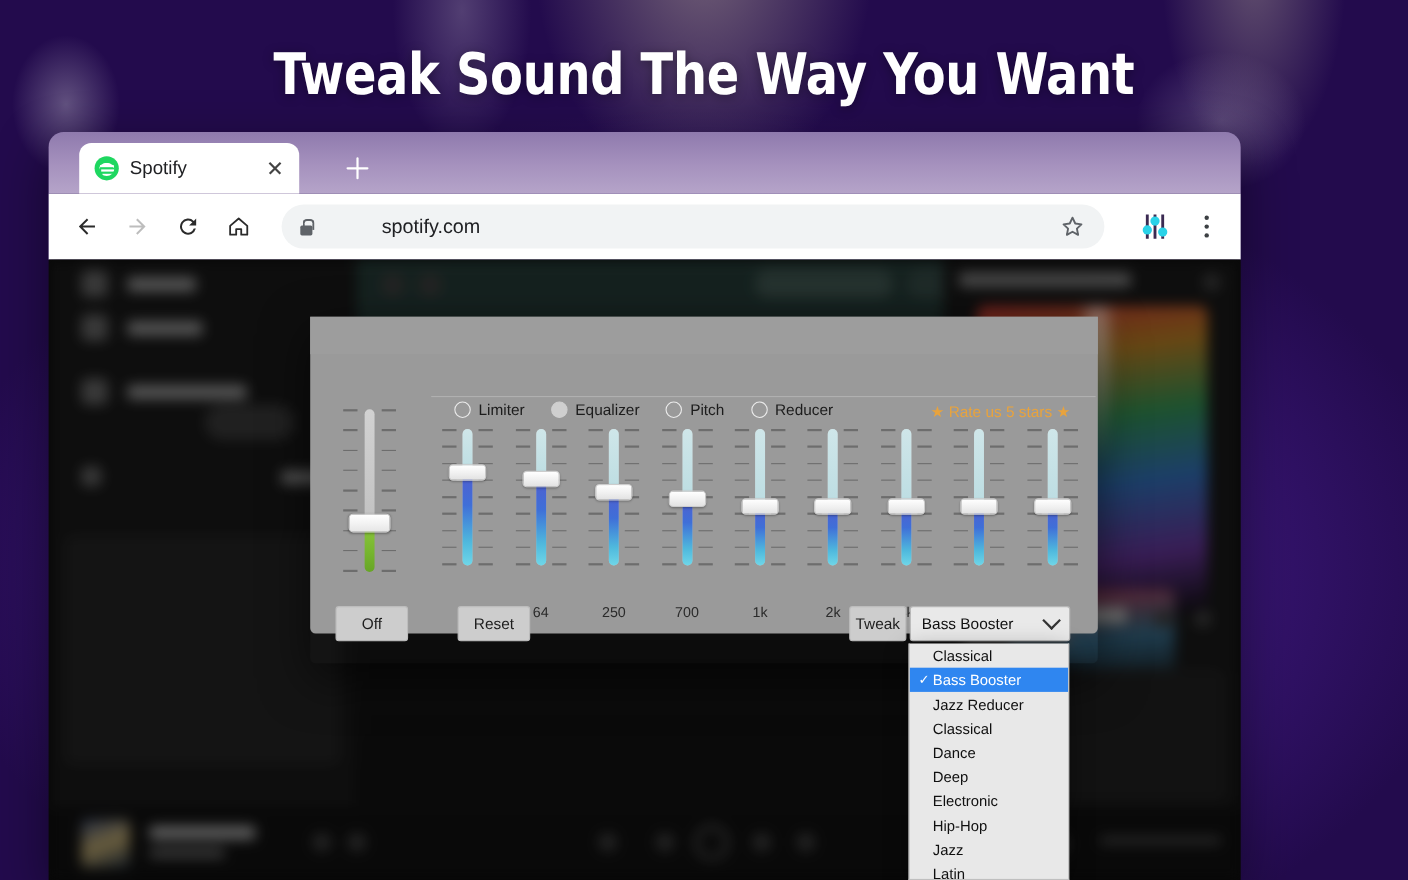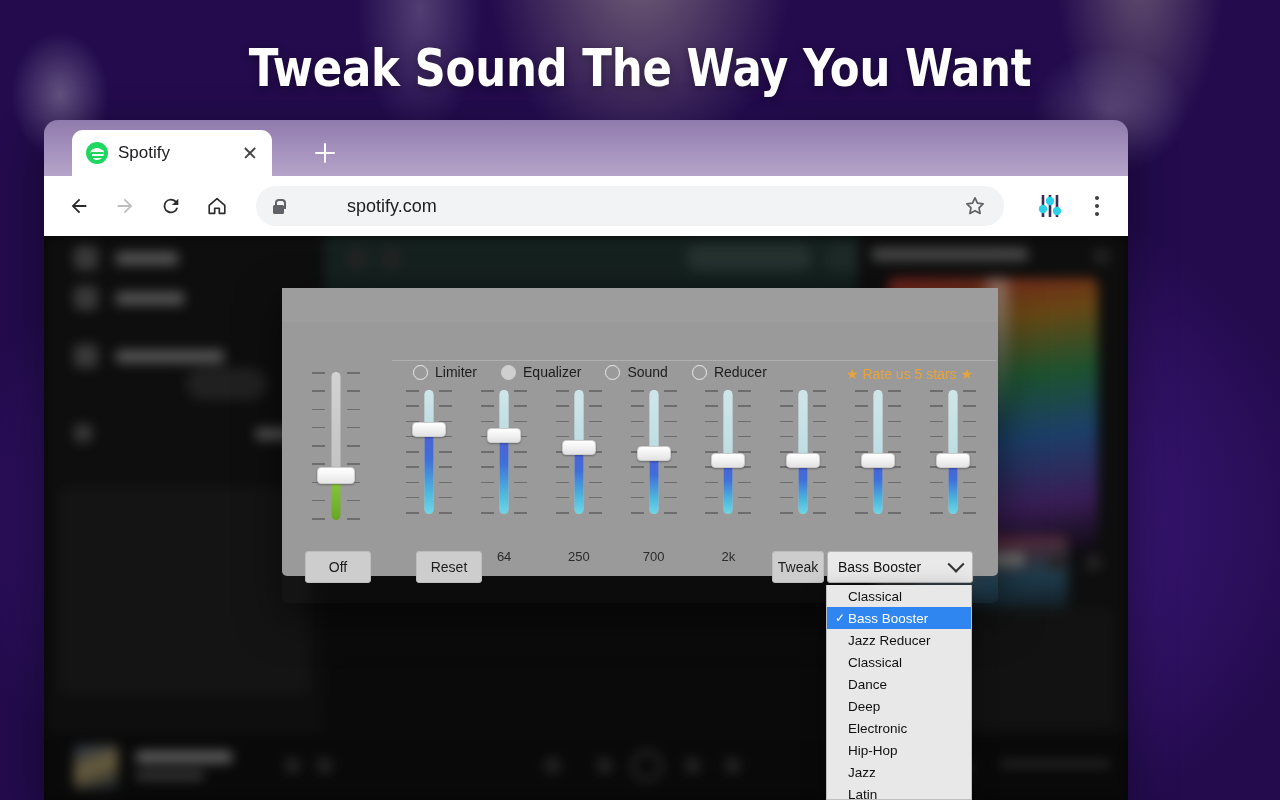--- a/index.html
+++ b/index.html
@@ -347,21 +347,21 @@
         <div class="radio">
           <div class="dot"></div>
           <span>Limiter</span>
         </div>
         <div class="radio on">
           <div class="dot"></div>
           <span>Equalizer</span>
         </div>
         <div class="radio">
           <div class="dot"></div>
-          <span>Sound</span>
+          <span>Pitch</span>
         </div>
         <div class="radio">
           <div class="dot"></div>
           <span>Reducer</span>
         </div>
       </div>
     <div class="rate">★ Rate us 5 stars ★</div>
 
     <div class="master">
       <div class="m-track">
@@ -535,20 +535,50 @@
             <i style="top: 76.25px;"></i>
             <i style="top: 91.5px;"></i>
             <i style="top: 106.75px;"></i>
             <i style="top: 122px;"></i>
           </div>
           <div class="track">
             <div class="fill-top" style="height: 70.68px;"></div>
             <div class="fill-bot" style="height: 53.32px;"></div>
           </div>
           <div class="thumb" style="top: 66.68px;"></div>
+          <div class="band-label">1k</div>
+        </div>
+        <div class="band">
+          <div class="ticks l">
+            <i style="top: 0px;"></i>
+            <i style="top: 15.25px;"></i>
+            <i style="top: 30.5px;"></i>
+            <i style="top: 45.75px;"></i>
+            <i style="top: 61px;"></i>
+            <i style="top: 76.25px;"></i>
+            <i style="top: 91.5px;"></i>
+            <i style="top: 106.75px;"></i>
+            <i style="top: 122px;"></i>
+          </div>
+          <div class="ticks r">
+            <i style="top: 0px;"></i>
+            <i style="top: 15.25px;"></i>
+            <i style="top: 30.5px;"></i>
+            <i style="top: 45.75px;"></i>
+            <i style="top: 61px;"></i>
+            <i style="top: 76.25px;"></i>
+            <i style="top: 91.5px;"></i>
+            <i style="top: 106.75px;"></i>
+            <i style="top: 122px;"></i>
+          </div>
+          <div class="track">
+            <div class="fill-top" style="height: 70.68px;"></div>
+            <div class="fill-bot" style="height: 53.32px;"></div>
+          </div>
+          <div class="thumb" style="top: 66.68px;"></div>
           <div class="band-label">2k</div>
         </div>
         <div class="band">
           <div class="ticks l">
             <i style="top: 0px;"></i>
             <i style="top: 15.25px;"></i>
             <i style="top: 30.5px;"></i>
             <i style="top: 45.75px;"></i>
             <i style="top: 61px;"></i>
             <i style="top: 76.25px;"></i>

